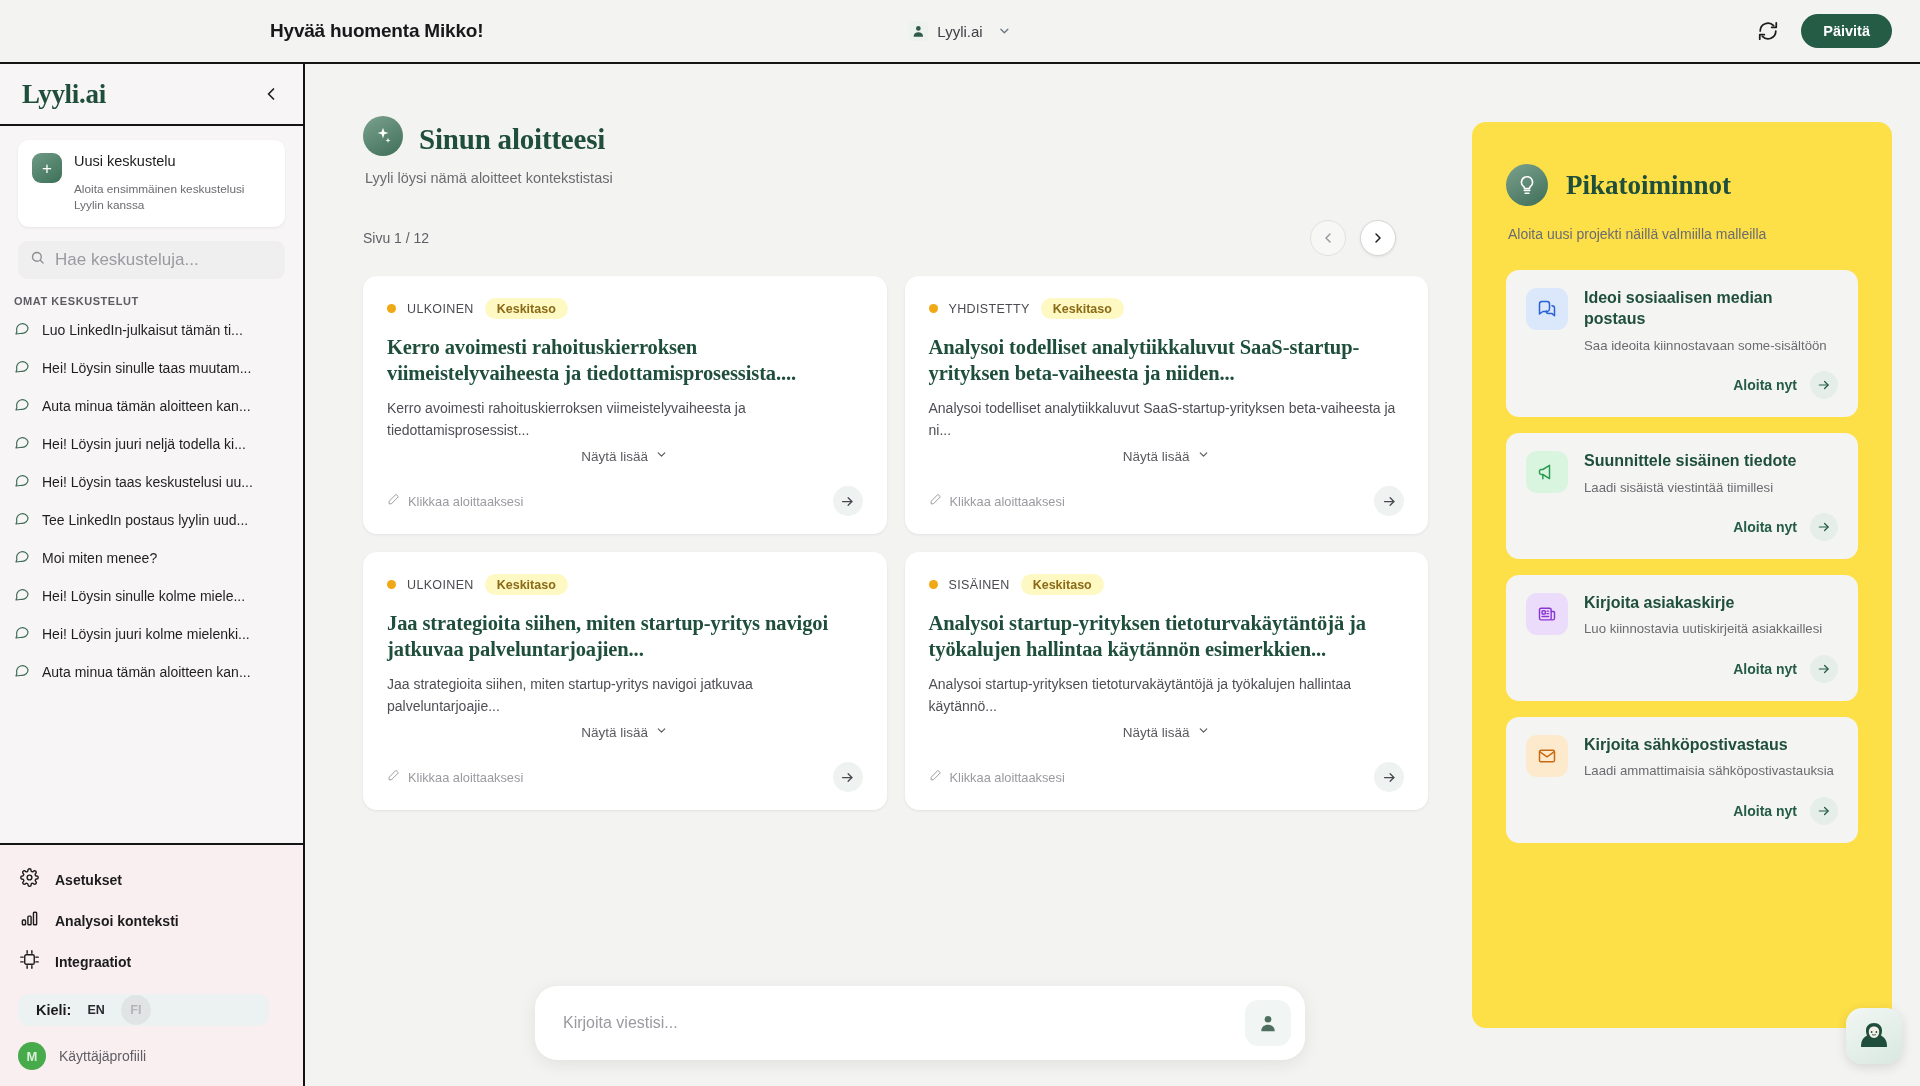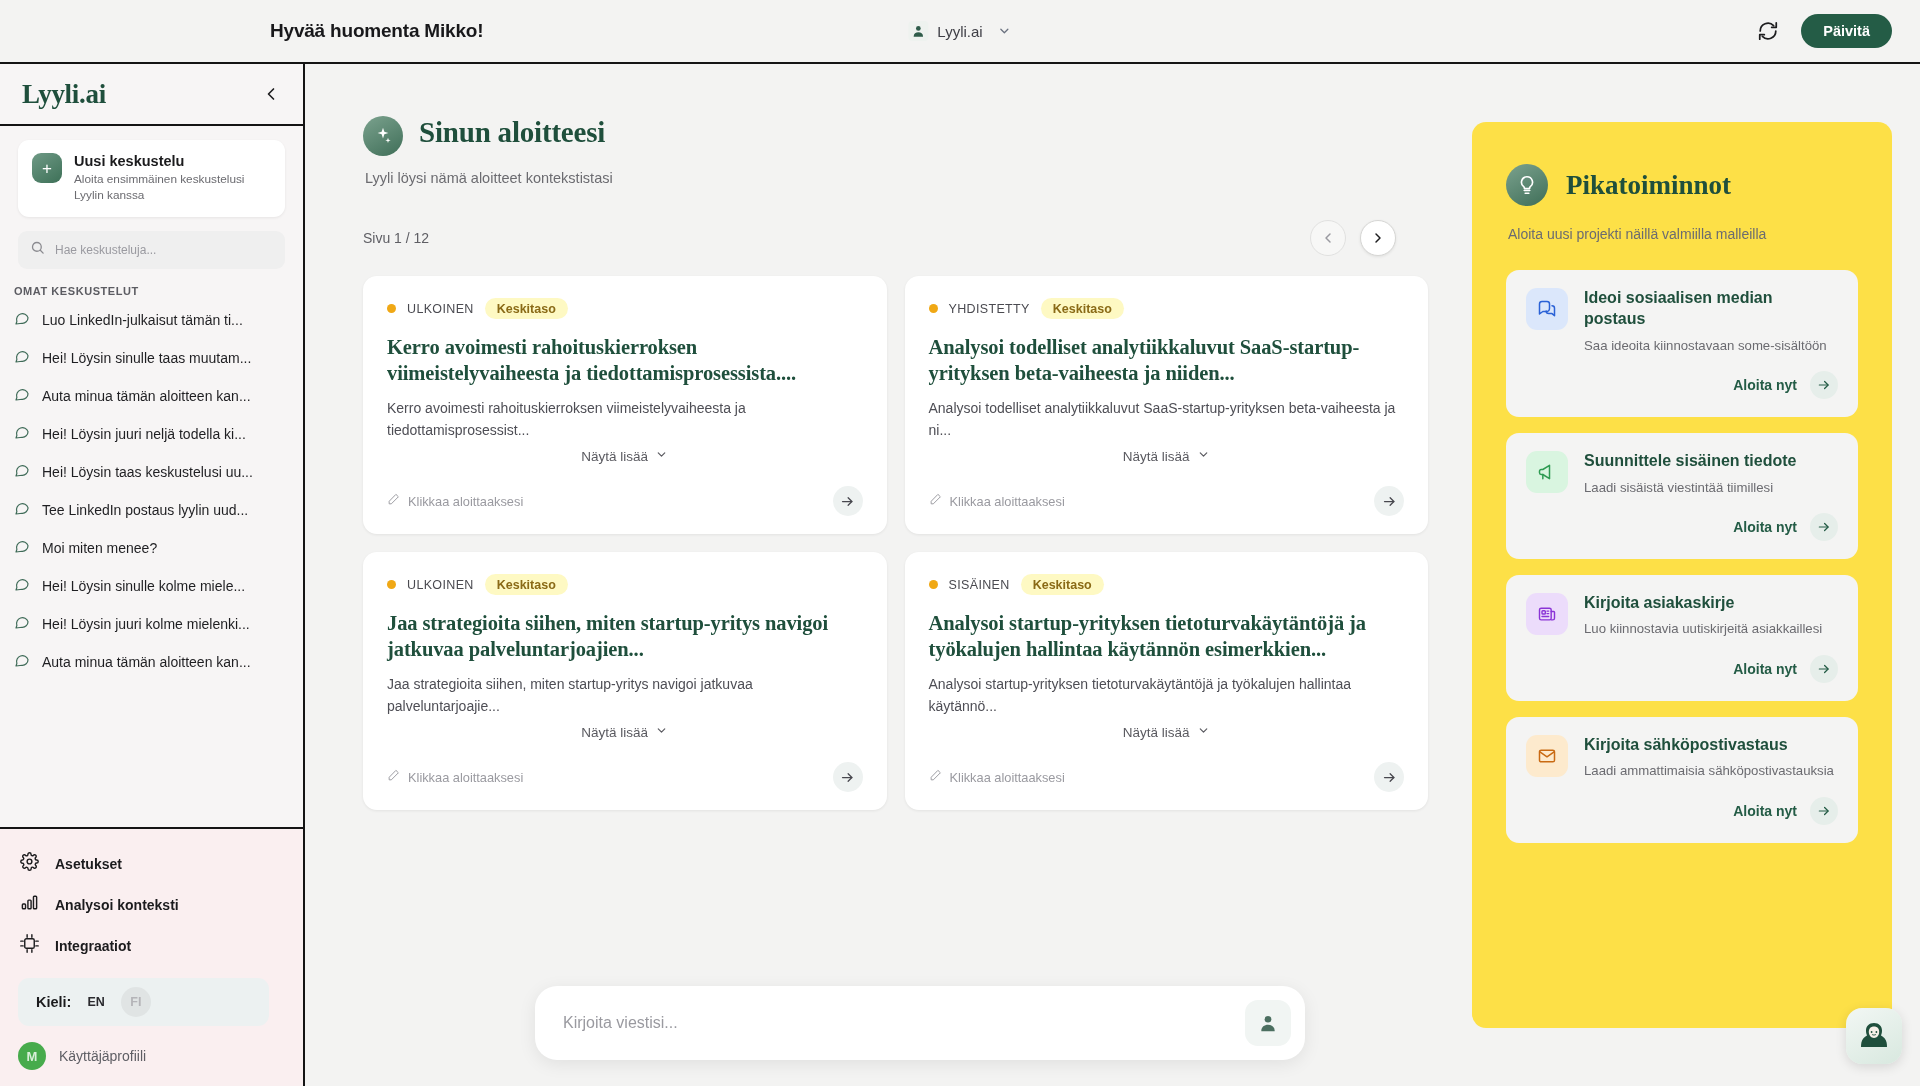--- a/index.html
+++ b/index.html
@@ -77,33 +77,33 @@
     background: #fff; border-radius: 11px;
     padding: 13px 14px; display: flex; gap: 12px; align-items: flex-start;
     box-shadow: 0 1px 3px rgba(0,0,0,.07); cursor: pointer;
   }
   .new-chat-icon {
     width: 30px; height: 30px; flex: 0 0 30px; border-radius: 9px;
     background: linear-gradient(145deg,#6f9a86,#3d7057);
     color: #fff; display: flex; align-items: center; justify-content: center;
     font-size: 17px; line-height: 1;
   }
-  .nc-title { font-size: 14.5px; font-weight: 700; color: #1b1b1d; margin-bottom: 2px; }
+  .nc-title { font-size: 14.5px; font-weight: 400; color: #1b1b1d; margin-bottom: 12px; }
   .nc-sub { font-size: 11.8px; color: #6b6b70; line-height: 1.38; }
 
   .search-box {
     margin: 14px 18px 0 18px;
     background: #efefef; border-radius: 9px;
     height: 38px; display: flex; align-items: center; gap: 10px;
     padding: 0 12px;
   }
   .search-box svg { color: #8b8b90; flex: 0 0 auto; }
   .search-box input {
     border: none; outline: none; background: transparent;
-    font-size: 12px; color: #53535a; width: 100%;
+    font-size: 17px; color: #53535a; width: 100%;
     font-family: "Liberation Sans", sans-serif;
   }
   .search-box input::placeholder { color: #9a9aa0; }
 
   .sb-section-label {
     font-size: 11px; font-weight: 700; letter-spacing: 0.55px;
     color: #5c5c62; padding: 16px 18px 4px 14px;
   }
   .conv-list { overflow: hidden; flex: 1; min-height: 0; }
   .conv-item {
@@ -119,21 +119,21 @@
   .sb-footer { border-top: 2px solid #141414; padding: 14px 16px 0 0; background: #faeff0; }
   .sb-nav-item {
     display: flex; align-items: center; gap: 16px;
     padding: 9px 20px; cursor: pointer;
   }
   .sb-nav-item svg { color: #1d1d1f; flex: 0 0 auto; }
   .sb-nav-label { font-size: 14px; font-weight: 600; color: #1b1b1d; }
 
   .lang-row {
     margin: 12px 18px 0 18px; background: #ecf1f1; border-radius: 11px;
-    height: 48px; display: flex; align-items: center; gap: 16px; padding: 0 18px;
+    height: 32px; display: flex; align-items: center; gap: 16px; padding: 0 18px;
   }
   .lang-title { font-size: 14.5px; font-weight: 700; color: #1b1b1d; }
   .lang-opt { font-size: 12.5px; font-weight: 700; color: #2a2a2e; cursor: pointer; }
   .lang-opt.muted {
     color: #b4b4b8; background: #e0e4e4; border-radius: 999px;
     width: 30px; height: 30px; display: flex; align-items: center; justify-content: center;
   }
 
   .profile-row {
     display: flex; align-items: center; gap: 13px;
@@ -151,21 +151,21 @@
   .main {
     flex: 1; position: relative; min-width: 0;
     background: #f3f3f2;
     border-top: 2px solid #141414;
     display: flex;
   }
   .center {
     flex: 1; min-width: 0; padding: 52px 0 0 58px;
     position: relative; overflow: hidden;
   }
-  .sec-head { display: flex; align-items: flex-start; gap: 16px; }
+  .sec-head { display: flex; align-items: flex-end; gap: 16px; }
   .sec-badge {
     width: 40px; height: 40px; border-radius: 50%;
     background: linear-gradient(150deg,#7ba28e,#3f6e58);
     display: flex; align-items: center; justify-content: center; color: #fff;
   }
   .sec-title {
     font-family: "Liberation Serif", serif;
     font-size: 29px; font-weight: 700; color: #1f4f3c; letter-spacing: -0.2px;
   }
   .sec-sub { font-size: 14.5px; color: #6b6b70; margin: 14px 0 0 2px; }

